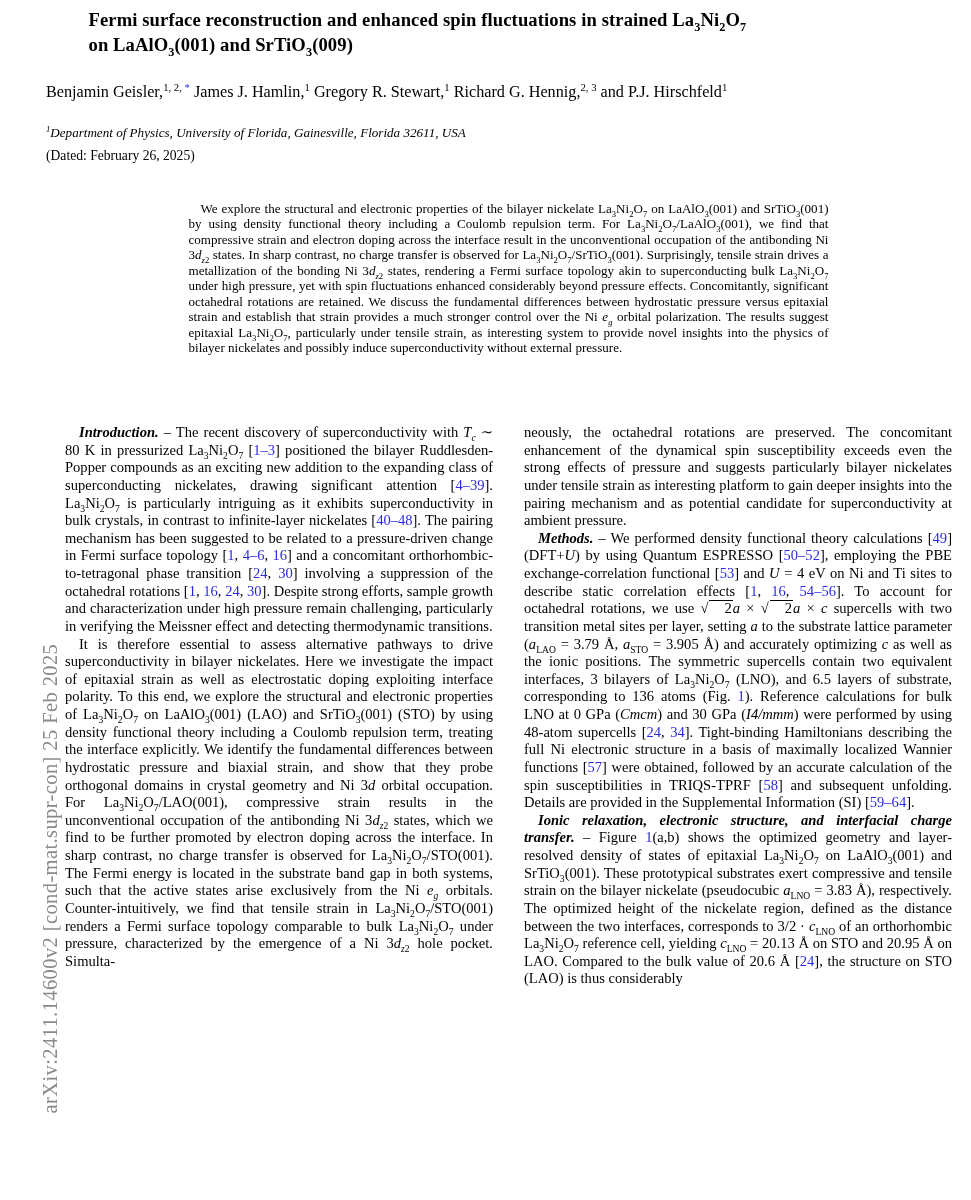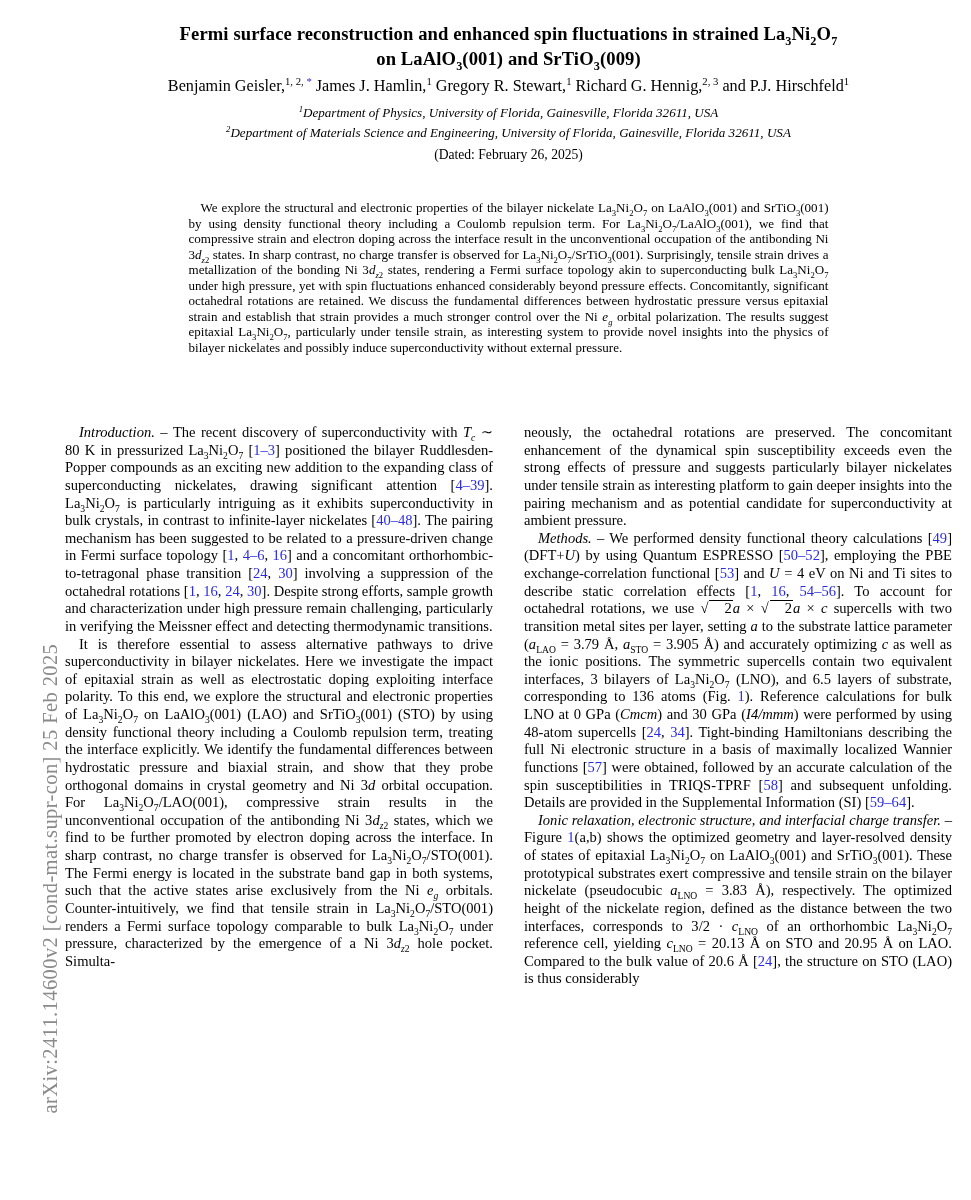--- a/index.html
+++ b/index.html
@@ -43,43 +43,42 @@
   #page {
     position: absolute;
     left: 46px;
     top: 0;
     width: 925px;
     height: 1200px;
   }
 
   
   #title-block {
-    padding-top: 21px;
-    text-align: center;
+    padding-top: 7px;
   }
   #paper-title {
     font-weight: bold;
     font-size: 18.6px;
     line-height: 25px;
     letter-spacing: 0.1px;
     margin: 0 auto;
     width: 840px;
   }
   #author-line {
     font-size: 16.2px;
     line-height: 22px;
-    margin-top: 4px;
+    margin-top: 24px;
   }
   .affil {
     font-style: italic;
     font-size: 13.1px;
     line-height: 17.6px;
     margin-top: 2px;
   }
-  #affil-1 { margin-top: 7px; }
+  #affil-1 { margin-top: 21px; }
   #date-line {
     font-size: 13.6px;
     line-height: 18px;
     margin-top: 5px;
   }
   sup, .sup {
     font-size: 0.66em;
     vertical-align: super;
     line-height: 0;
   }
@@ -119,20 +118,21 @@
     text-justify: inter-word;
     hyphens: none;
   }
   .col p {
     margin: 0;
     text-indent: 14px;
   }
   .col p.cont { text-indent: 0; }
   .sec-head {
     font-style: italic;
+    font-weight: bold;
   }
   a.cite, .cite {
     color: #2a2ae0;
     text-decoration: none;
   }
   .sqrt {
     display: inline-block;
     border-top: 1px solid #000;
     padding: 0 1px 0 1px;
     margin-left: 1px;
@@ -156,23 +156,20 @@
       <span>on LaAlO</span><sub>3</sub><span>(001) and SrTiO</span><sub>3</sub><span>(009)</span>
     </div>
 
     <div id="author-line">
       <span>Benjamin Geisler,</span><sup>1, 2, </sup><sup class="cite">*</sup><span> James J. Hamlin,</span><sup>1</sup><span> Gregory R. Stewart,</span><sup>1</sup><span> Richard G. Hennig,</span><sup>2, 3</sup><span> and P.J. Hirschfeld</span><sup>1</sup>
     </div>
 
     <div class="affil" id="affil-1">
       <sup>1</sup><span>Department of Physics, University of Florida, Gainesville, Florida 32611, USA</span>
     </div>
-    <div class="affil">
-      <sup>2</sup><span>Department of Materials Science and Engineering, University of Florida, Gainesville, Florida 32611, USA</span>
-    </div>
 
     <div id="date-line">(Dated: February 26, 2025)</div>
   </div>
 
   <div id="abstract">
     <span class="indent"></span><span>We explore the structural and electronic properties of the bilayer nickelate La</span><sub>3</sub><span>Ni</span><sub>2</sub><span>O</span><sub>7</sub><span> on LaAlO</span><sub>3</sub><span>(001) and SrTiO</span><sub>3</sub><span>(001) by using density functional theory including a Coulomb repulsion term. For La</span><sub>3</sub><span>Ni</span><sub>2</sub><span>O</span><sub>7</sub><span>/LaAlO</span><sub>3</sub><span>(001), we find that compressive strain and electron doping across the interface result in the unconventional occupation of the antibonding Ni 3</span><span class="it">d</span><sub class="it">z</sub><sub>2</sub><span> states. In sharp contrast, no charge transfer is observed for La</span><sub>3</sub><span>Ni</span><sub>2</sub><span>O</span><sub>7</sub><span>/SrTiO</span><sub>3</sub><span>(001). Surprisingly, tensile strain drives a metallization of the bonding Ni 3</span><span class="it">d</span><sub class="it">z</sub><sub>2</sub><span> states, rendering a Fermi surface topology akin to superconducting bulk La</span><sub>3</sub><span>Ni</span><sub>2</sub><span>O</span><sub>7</sub><span> under high pressure, yet with spin fluctuations enhanced considerably beyond pressure effects. Concomitantly, significant octahedral rotations are retained. We discuss the fundamental differences between hydrostatic pressure versus epitaxial strain and establish that strain provides a much stronger control over the Ni </span><span class="it">e</span><sub class="it">g</sub><span> orbital polarization. The results suggest epitaxial La</span><sub>3</sub><span>Ni</span><sub>2</sub><span>O</span><sub>7</sub><span>, particularly under tensile strain, as interesting system to provide novel insights into the physics of bilayer nickelates and possibly induce superconductivity without external pressure.</span>
   </div>
 
   <div id="columns">
 

